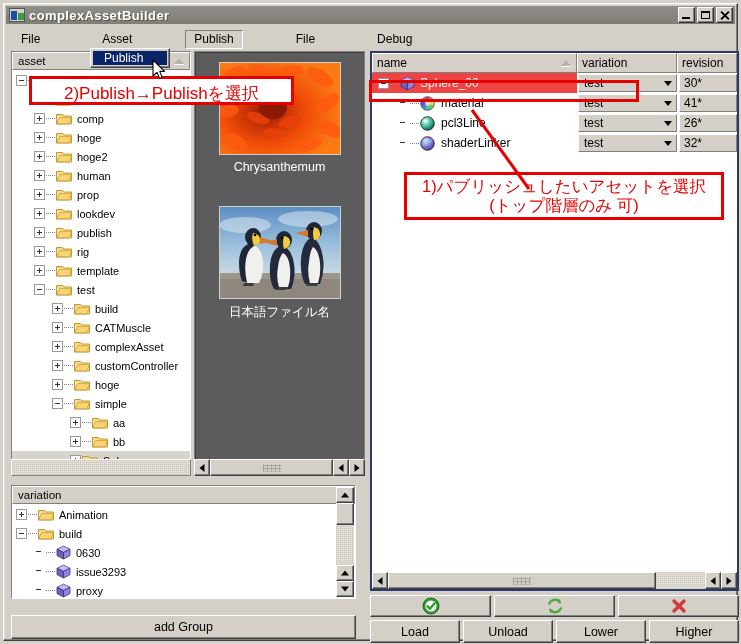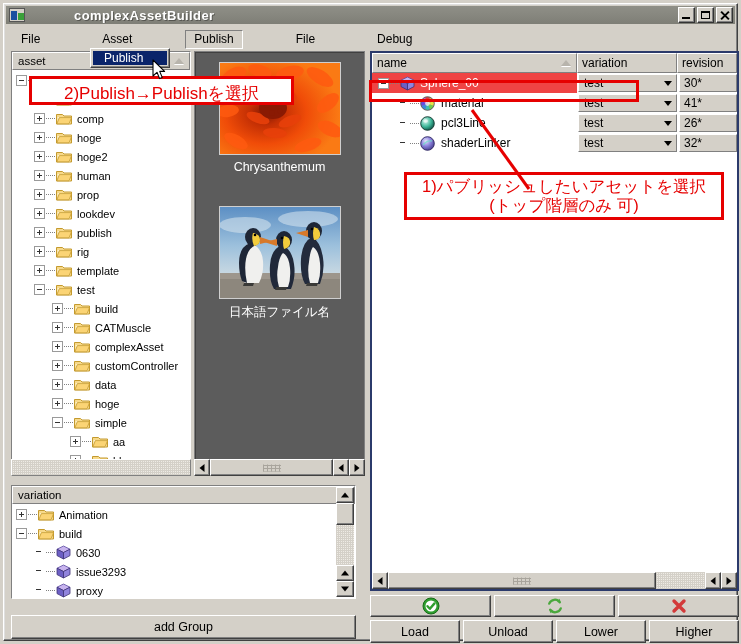--- a/index.html
+++ b/index.html
@@ -26,21 +26,20 @@
     border-right-color: #404040;
     border-bottom-color: #404040;
     box-shadow: inset -1px -1px 0 #808080, inset 1px 1px 0 #dfdfdf;
   }
   .titlebar {
     position: absolute; left: 2px; top: 2px;
     width: 729px; height: 18px;
     background: linear-gradient(to bottom, #8f8f87 0%, #87877f 50%, #7e7e76 100%);
     display: flex; align-items: center;
     padding: 0 2px 0 3px;
-    gap: 45px;
   }
   .title-icon {
     width: 16px; height: 14px;
     background: #d4d0c8;
     border: 1px solid #555;
     position: relative; flex: 0 0 auto;
     margin-right: 4px;
   }
   .title-icon::before {
     content: ""; position: absolute; left: 1px; top: 2px;
@@ -611,33 +610,20 @@
             <span class="expander plus"></span>
             <span class="dots"></span>
             <span class="folder">
               <svg width="16" height="13" viewBox="0 0 16 13">
                 <path d="M0.5 2.5 l0 9.5 l15 0 l0 -8 l-7.5 0 l-1.5 -1.5z" fill="#f7d98a" stroke="#c49a2e" stroke-width="1"></path>
                 <path d="M1.5 5 l12.5 0 l0 6.5 l-12.5 0z" fill="#fdf0c8"></path>
                 <path d="M0.8 11.8 l2.6 -6.2 l12.2 0 l-2.6 6.2z" fill="#fbd475" stroke="#c49a2e" stroke-width=".8"></path>
               </svg>
             </span>
             <span class="tlabel">customController</span>
-          </div>
-          <div class="trow">
-            <span class="tindent" style="width: 40px;"></span>
-            <span class="expander plus"></span>
-            <span class="dots"></span>
-            <span class="folder">
-              <svg width="16" height="13" viewBox="0 0 16 13">
-                <path d="M0.5 2.5 l0 9.5 l15 0 l0 -8 l-7.5 0 l-1.5 -1.5z" fill="#f7d98a" stroke="#c49a2e" stroke-width="1"></path>
-                <path d="M1.5 5 l12.5 0 l0 6.5 l-12.5 0z" fill="#fdf0c8"></path>
-                <path d="M0.8 11.8 l2.6 -6.2 l12.2 0 l-2.6 6.2z" fill="#fbd475" stroke="#c49a2e" stroke-width=".8"></path>
-              </svg>
-            </span>
-            <span class="tlabel">data</span>
           </div>
           <div class="trow">
             <span class="tindent" style="width: 40px;"></span>
             <span class="expander plus"></span>
             <span class="dots"></span>
             <span class="folder">
               <svg width="16" height="13" viewBox="0 0 16 13">
                 <path d="M0.5 2.5 l0 9.5 l15 0 l0 -8 l-7.5 0 l-1.5 -1.5z" fill="#f7d98a" stroke="#c49a2e" stroke-width="1"></path>
                 <path d="M1.5 5 l12.5 0 l0 6.5 l-12.5 0z" fill="#fdf0c8"></path>
                 <path d="M0.8 11.8 l2.6 -6.2 l12.2 0 l-2.6 6.2z" fill="#fbd475" stroke="#c49a2e" stroke-width=".8"></path>

